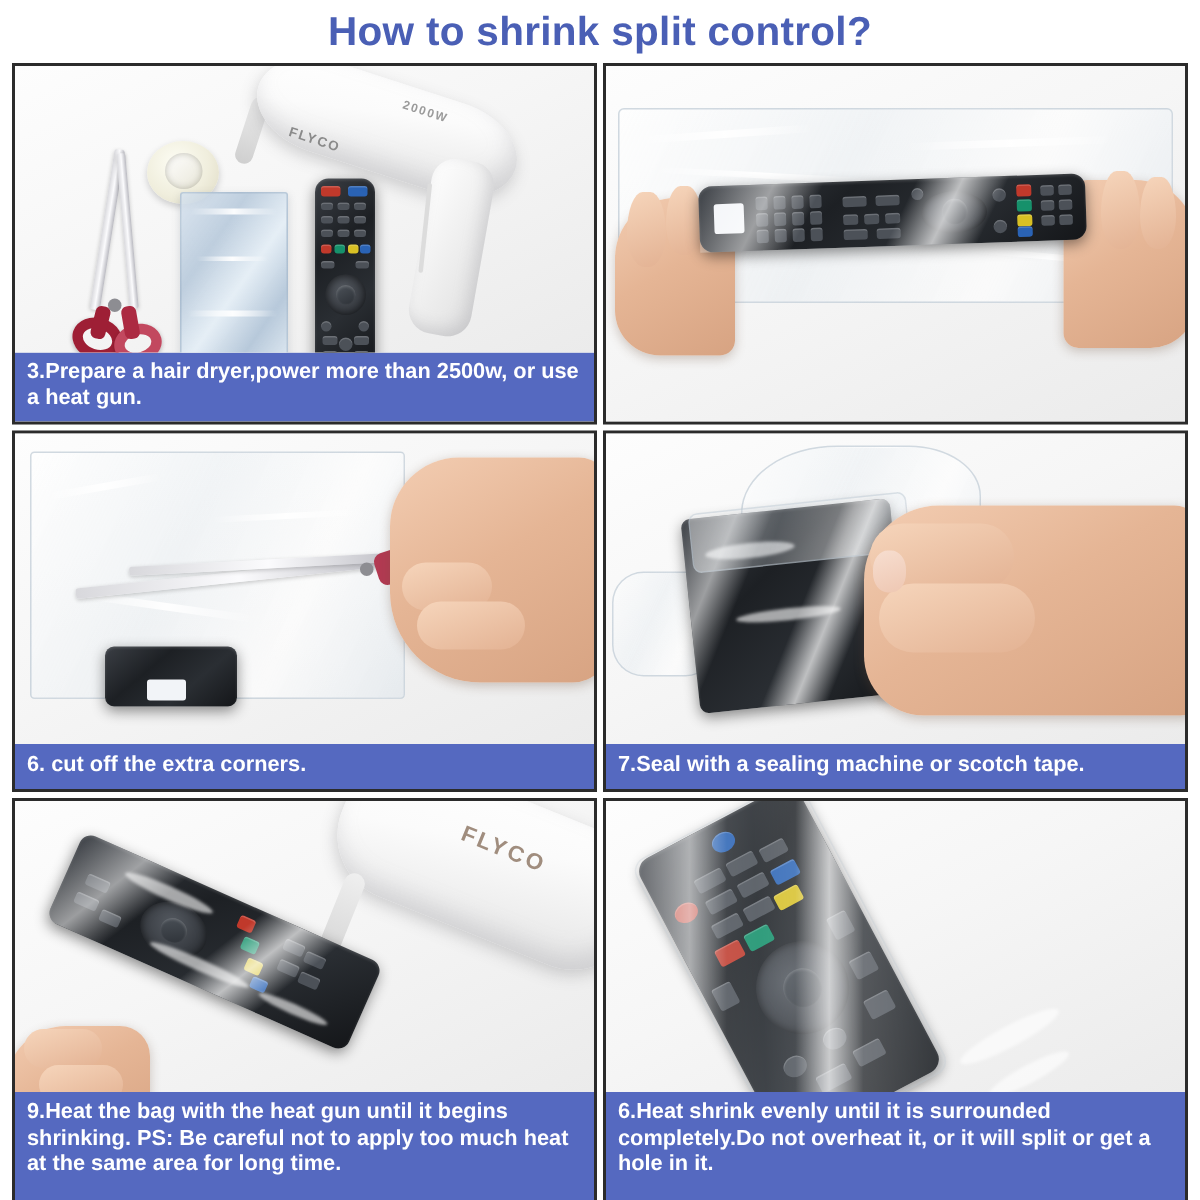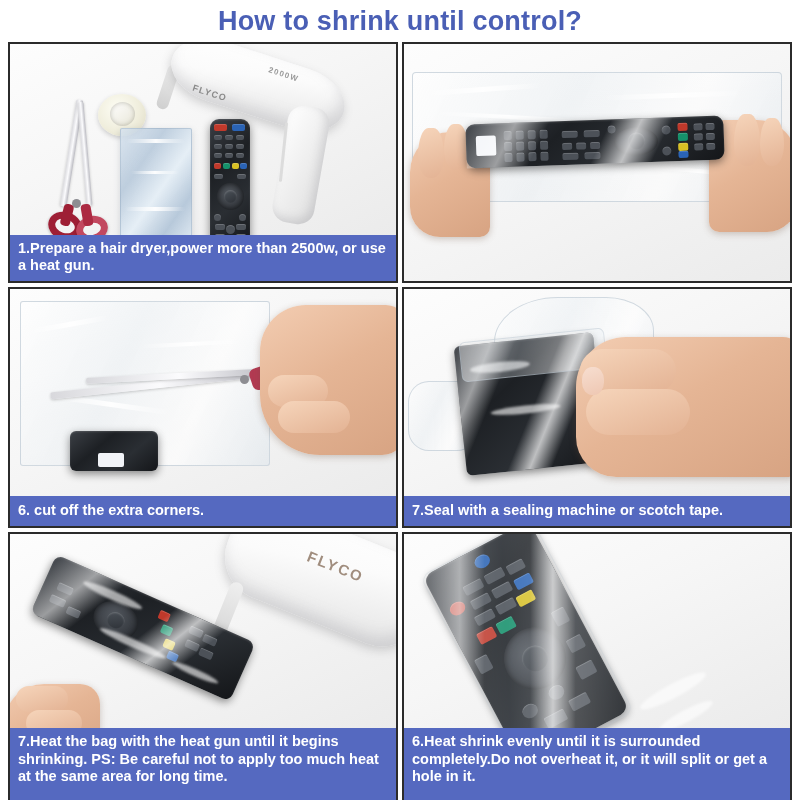--- a/index.html
+++ b/index.html
@@ -209,21 +209,21 @@
     border-radius: 50%;
     filter: blur(1px);
   }
 </style>
 </head>
 <body>
 
 <div id="page">
 
   <div class="title-bar">
-    <div class="title-text">How to shrink until control?</div>
+    <div class="title-text">How to shrink split control?</div>
   </div>
 
   <div class="grid">
 
     <div class="panel">
       <div class="photo">
         <div class="bg-white"></div>
 
         <div>
           <div class="sciss-blade" style="left:58px;top:55px;width:7px;height:108px;transform:rotate(9deg);"></div>
@@ -277,21 +277,21 @@
 
         <div>
           <div class="dryer-nozzle" style="left:152px;top:20px;width:12px;height:46px;transform:rotate(18deg);"></div>
           <div class="dryer-body" style="left:158px;top:10px;width:180px;height:62px;transform:rotate(18deg);"></div>
           <div class="dryer-handle" style="left:270px;top:62px;width:42px;height:118px;transform:rotate(10deg);"></div>
           <div class="dryer-brand" style="left:182px;top:44px;transform:rotate(18deg);">FLYCO</div>
           <div class="dryer-brand" style="left:258px;top:26px;transform:rotate(18deg);font-size:8px;color:#9b9b9b;">2000W</div>
           <div style="position:absolute;left:272px;top:78px;width:3px;height:60px;background:#dcdcdc;border-radius:2px;transform:rotate(6deg);"></div>
         </div>
       </div>
-      <div class="caption short">1.Prepare a hair dryer,power more than 2500w, or use a heat gun.</div>
+      <div class="caption short">3.Prepare a hair dryer,power more than 2500w, or use a heat gun.</div>
     </div>
 
     <div class="panel">
       <div class="photo">
         <div class="bg-white"></div>
 
         <div class="film" style="left:8px;top:28px;width:370px;height:130px;border-radius:4px;">
           <div class="film-crease" style="left:10px;top:14px;width:120px;height:5px;transform:rotate(-4deg);"></div>
           <div class="film-crease" style="left:20px;top:42px;width:150px;height:4px;transform:rotate(3deg);"></div>
           <div class="film-crease" style="left:190px;top:20px;width:140px;height:5px;transform:rotate(-2deg);"></div>
@@ -425,21 +425,21 @@
           <div class="gloss" style="inset:0;"></div>
           <div class="wrinkle" style="left:36px;top:10px;width:64px;height:9px;"></div>
           <div class="wrinkle" style="left:70px;top:46px;width:72px;height:8px;"></div>
           <div class="wrinkle" style="left:150px;top:48px;width:50px;height:7px;"></div>
         </div>
 
         <div class="hand" style="left:-6px;top:150px;width:96px;height:80px;border-radius:40px 20px 10px 30px;"></div>
         <div class="finger" style="left:6px;top:152px;width:52px;height:26px;border-radius:22px;"></div>
         <div class="finger" style="left:16px;top:176px;width:56px;height:26px;border-radius:22px;"></div>
       </div>
-      <div class="caption tall">7.Heat the bag with the heat gun until it begins shrinking. PS: Be careful not to apply too much heat at the same area for long time.</div>
+      <div class="caption tall">9.Heat the bag with the heat gun until it begins shrinking. PS: Be careful not to apply too much heat at the same area for long time.</div>
     </div>
 
     <div class="panel">
       <div class="photo">
         <div class="bg-white"></div>
 
         <div class="remote" style="left:62px;top:2px;width:120px;height:215px;transform:rotate(-28deg);transform-origin:50% 50%;border-radius:10px;">
           <div class="btn b round" style="left:52px;top:8px;width:16px;height:13px;"></div>
           <div class="btn r round" style="left:8px;top:38px;width:16px;height:13px;"></div>
           <div class="btn" style="left:30px;top:28px;width:20px;height:10px;"></div>

